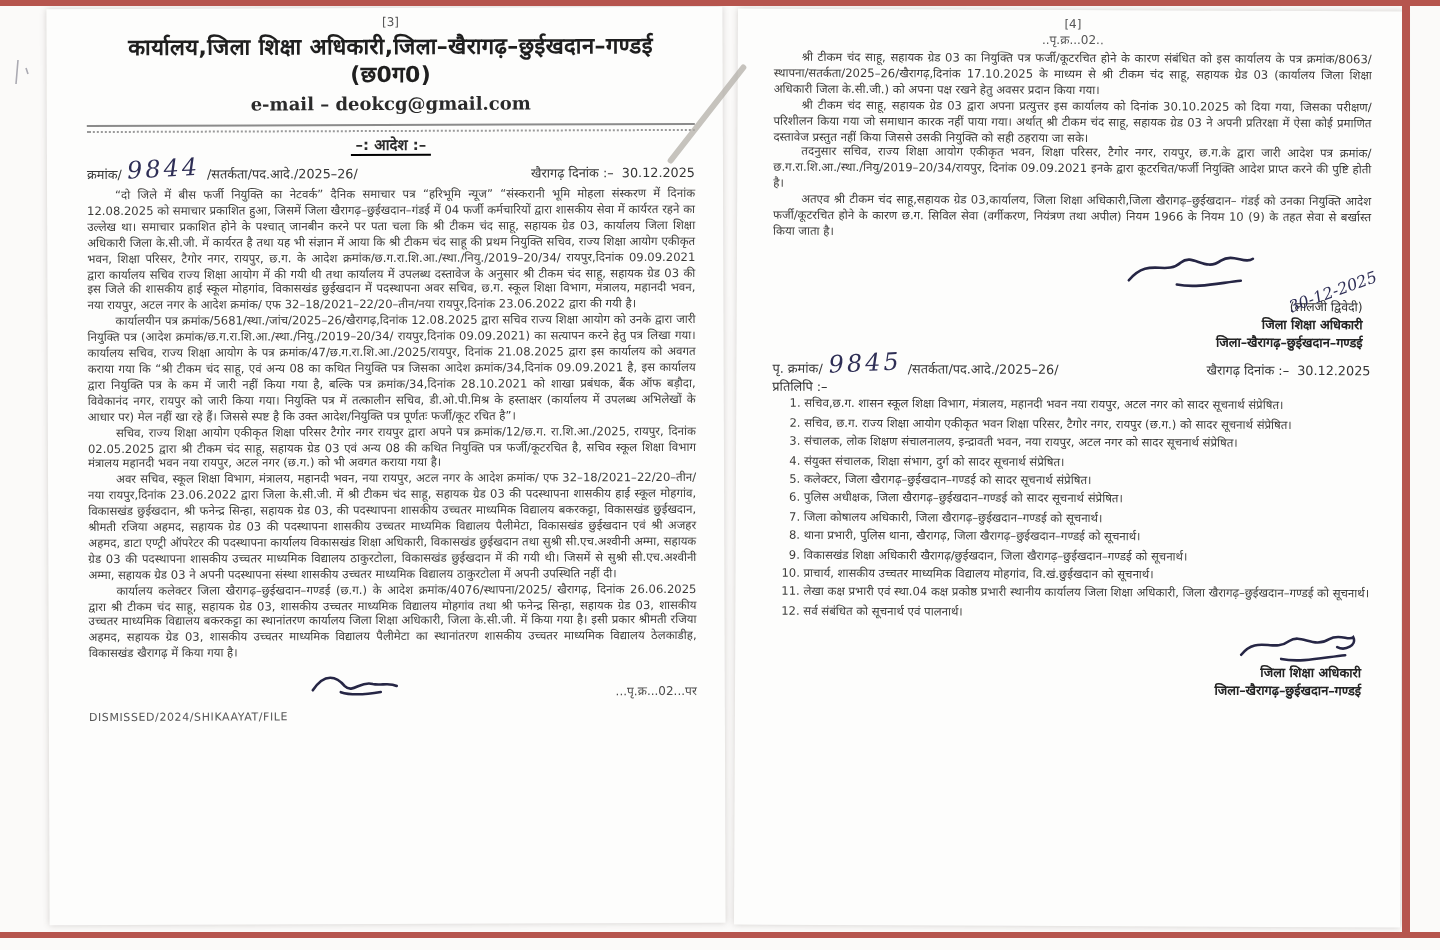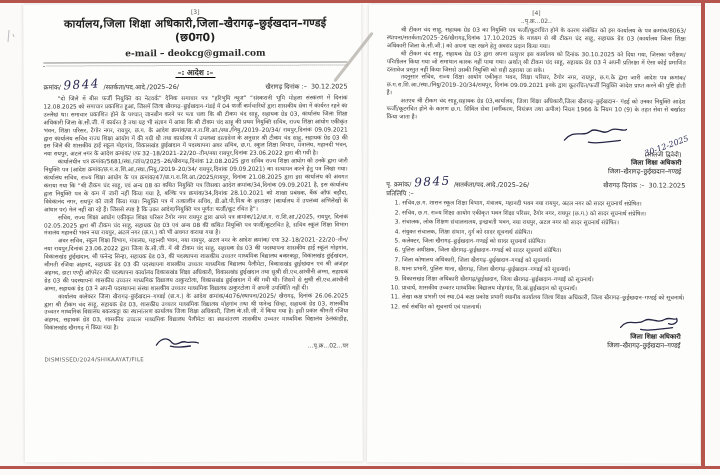--- a/index.html
+++ b/index.html
@@ -42,21 +42,21 @@
   .body-text p{
     margin:0;font-size:5.8px;line-height:7.9px;text-align:justify;
     text-indent:14px;color:#3d3c3a;
   }
   #page-left .body-text{margin-top:3px;}
   .copy-list{margin:1px 0 0 0;padding-left:16px;font-size:5.8px;line-height:7.9px;color:#3d3c3a;}
   .copy-list li{margin:0 0 1.5px 0;text-align:left;}
   .sig-block{display:flex;flex-direction:column;align-items:flex-end;margin:2px 4px 2px 0;}
   .sig-name{font-size:6.2px;color:#2e2e2e;line-height:8.5px;}
   .sig-desg{font-size:6.4px;font-weight:bold;color:#232323;line-height:9px;}
-  .sig-dist{font-size:6.4px;font-weight:normal;color:#232323;line-height:9px;}
+  .sig-dist{font-size:6.4px;font-weight:bold;color:#232323;line-height:9px;}
   .hw-date{
     font-family:"DejaVu Serif","Liberation Serif",serif;font-style:italic;
     font-size:8px;color:#2e2e55;display:inline-block;transform:rotate(-20deg);
     position:relative;left:8px;top:2px;
   }
   .left-foot{display:flex;justify-content:space-between;align-items:flex-end;margin-top:2px;}
   .cont-note{font-size:6px;color:#4a4a4a;}
   .file-ref{font-size:5.5px;color:#555;letter-spacing:.3px;margin-top:6px;}
   .scribble{stroke:#262645;fill:none;stroke-width:1.3;stroke-linecap:round;}
   .fold-mark{

